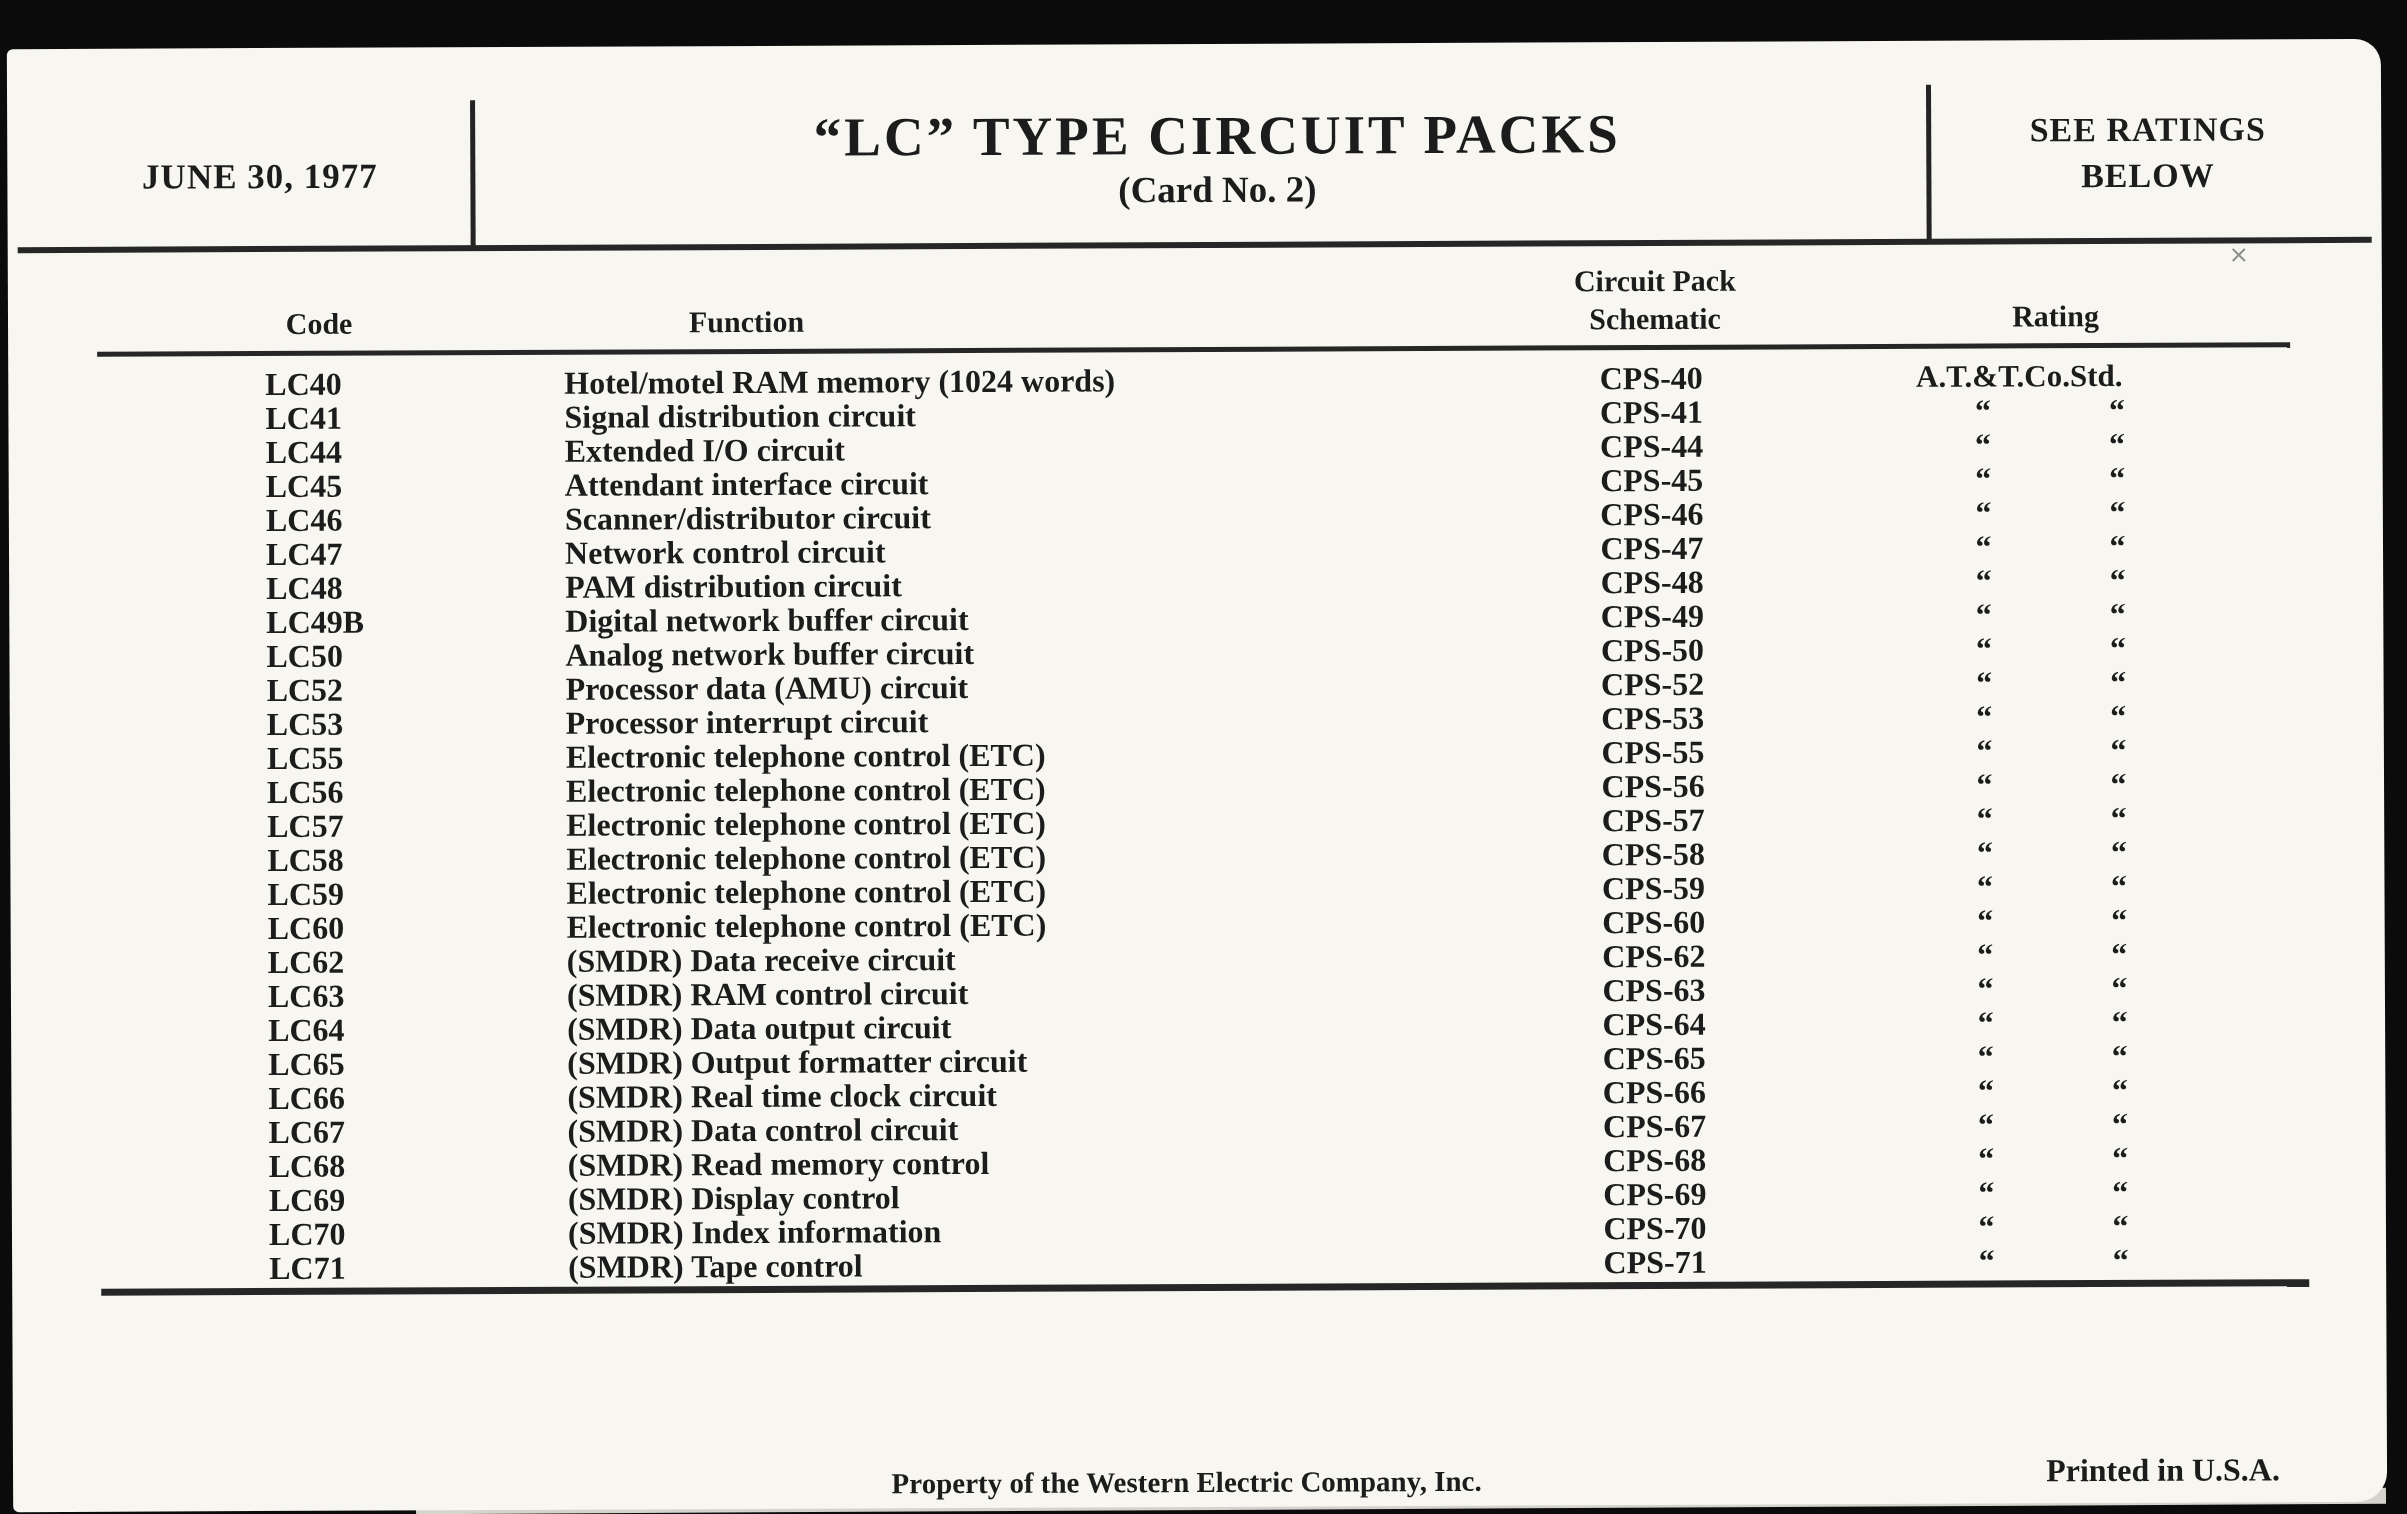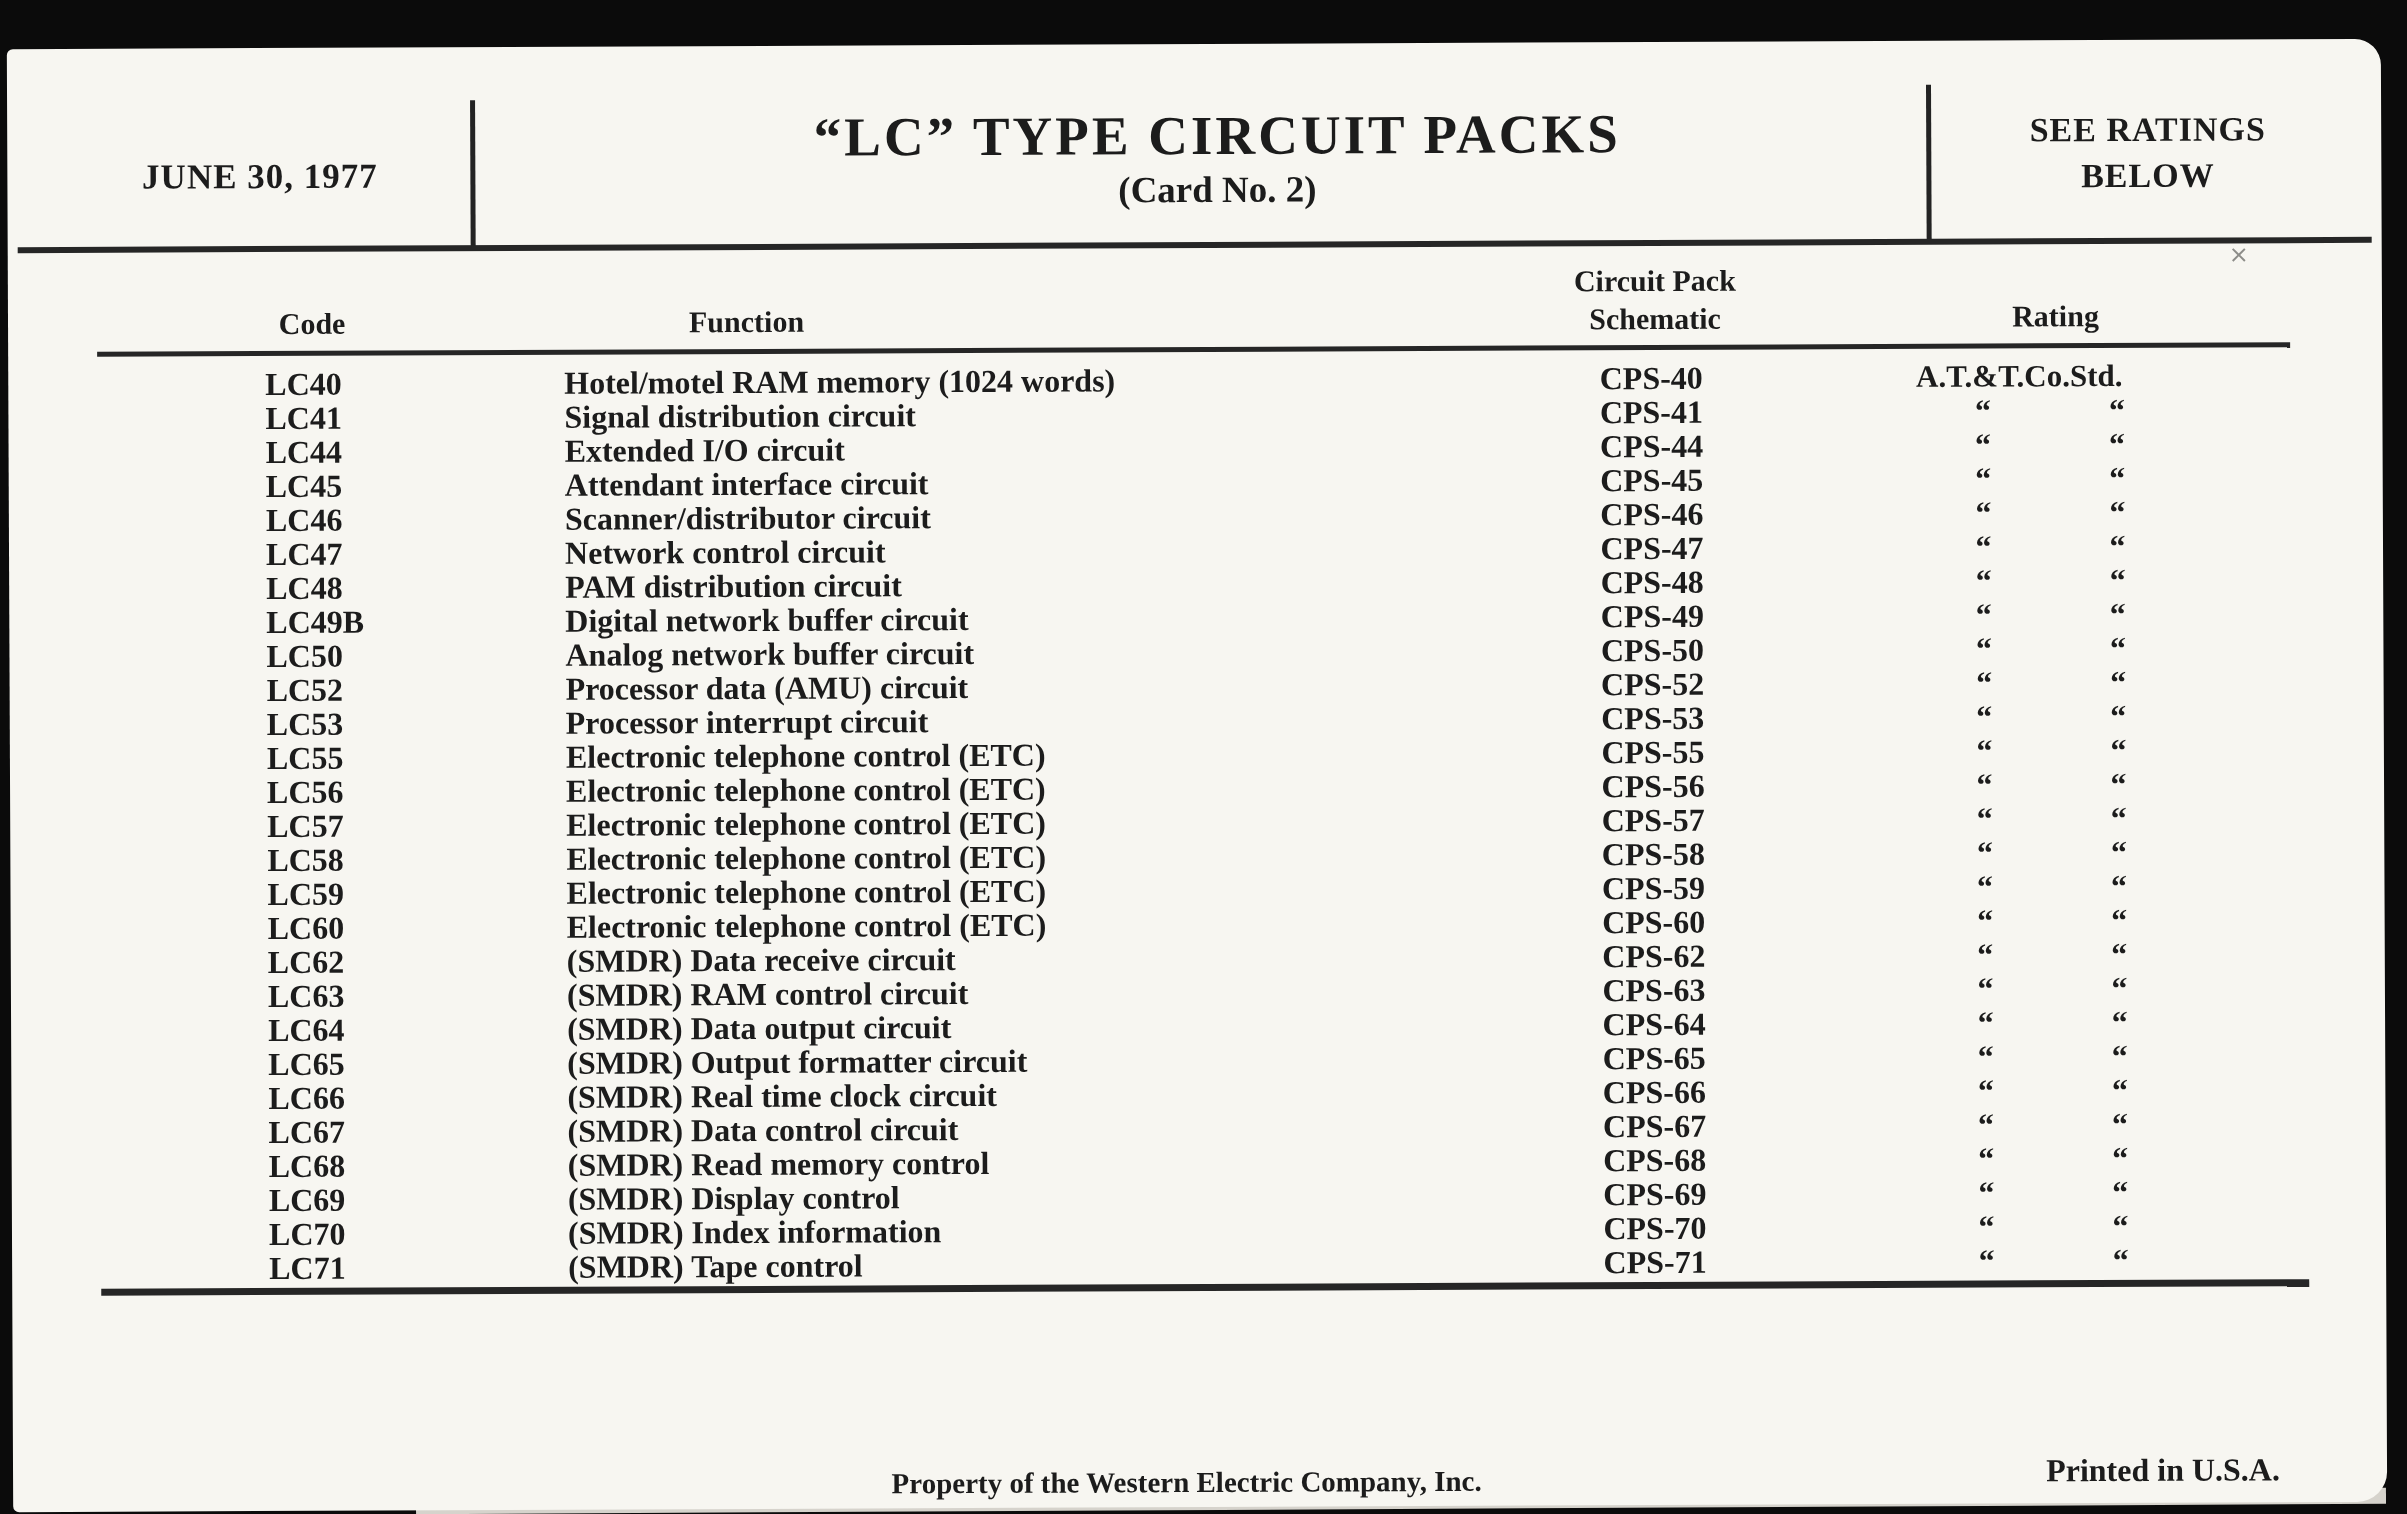--- a/index.html
+++ b/index.html
@@ -46,21 +46,21 @@
     letter-spacing: 1px;
   }
 
   .rule { position: absolute; background: #262626; }
   .rule-top    { left: 10px;  top: 198px;  width: 2354px; height: 6px; }
   .rule-mid    { left: 89px;  top: 303px;  width: 2193px; height: 5px; }
   .rule-bottom { left: 89px;  top: 1240px; width: 2208px; height: 7px; }
 
   
   .col-hdr { position: absolute; font-size: 30px; font-weight: bold; text-align: center; line-height: 38px; }
-  .hdr-code      { left: 205px;  top: 257px; width: 198px; }
+  .hdr-code      { left: 212px;  top: 257px; width: 198px; }
   .hdr-function  { left: 590px;  top: 257px; width: 297px; }
   .hdr-schematic { left: 1449px; top: 220px; width: 396px; white-space: pre-line; }
   .hdr-rating    { left: 1899px; top: 257px; width: 297px; }
 
   
   .rows { position: absolute; left: 0; top: 319px; width: 2374px; }
   .trow { position: relative; height: 34px; font-size: 32px; font-weight: bold; }
   .trow span { position: absolute; top: 0; line-height: 34px; white-space: nowrap; }
   .cell-code      { left: 257px;  width: 218px; text-align: left; }
   .cell-function  { left: 556px;  width: 891px; text-align: left; }

